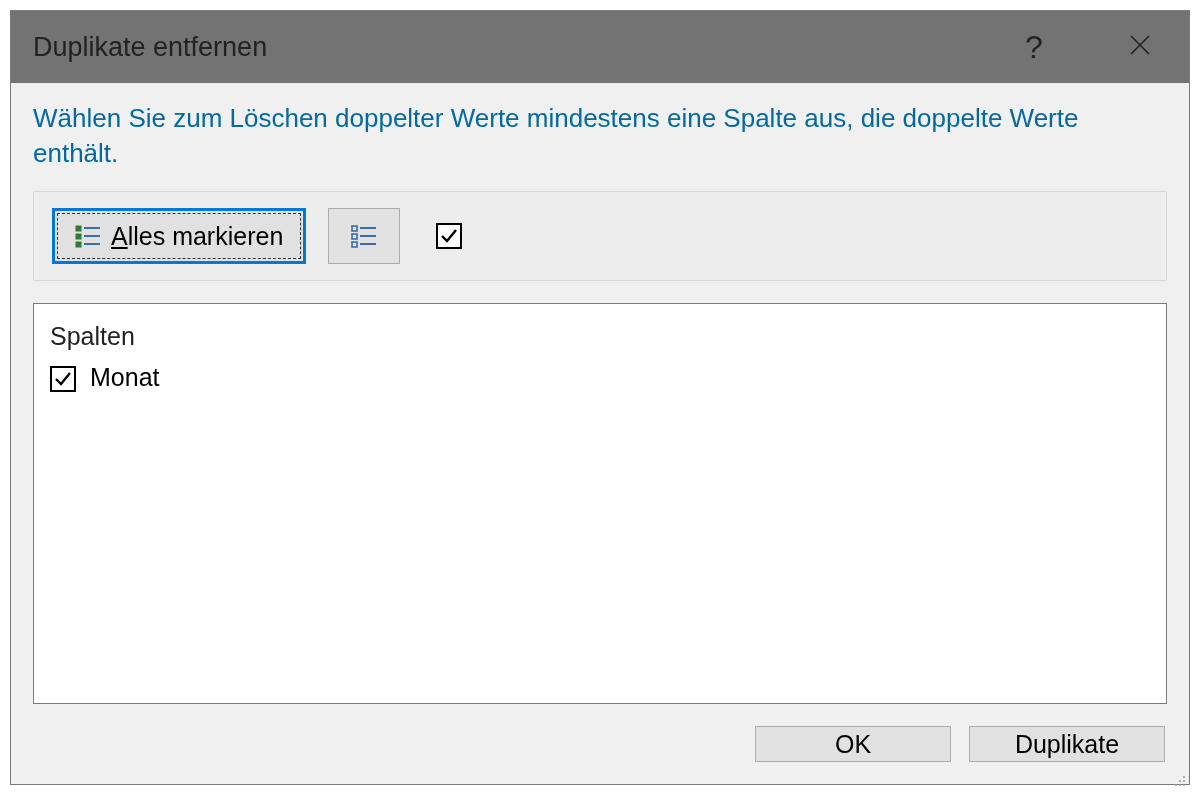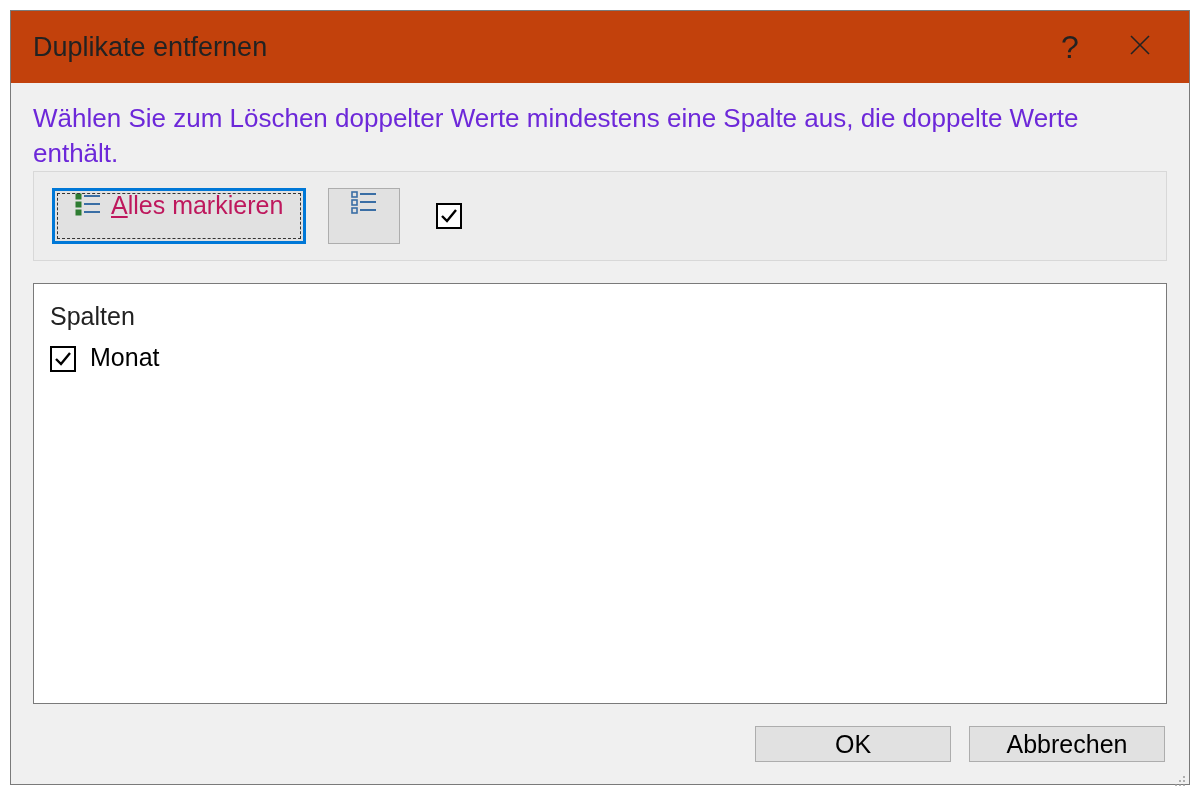--- a/index.html
+++ b/index.html
@@ -22,21 +22,22 @@
     border: 1px solid #7a7a7a;
     background: #fff;
     display: flex;
     flex-direction: column;
   }
   .titlebar {
     display: flex;
     align-items: center;
     height: 72px;
     padding: 0 20px 0 22px;
-    background: #c2410c;
+    background: #737373;
+    gap: 36px;
   }
   .titlebar .title {
     flex: 1;
     font-size: 27px;
     font-weight: 400;
     color: #222;
   }
   .titlebar .help-btn,
   .titlebar .close-btn {
     width: 58px;
@@ -55,44 +56,45 @@
   .body {
     flex: 1;
     background: #f0f0f0;
     padding: 18px 22px 16px 22px;
     display: flex;
     flex-direction: column;
   }
 
   .instructions {
     font-size: 26px;
-    color: #6d28d9;
+    color: #0369a1;
     line-height: 1.35;
+    margin-bottom: 20px;
   }
 
   .toolbar {
     border: 1px solid #d8d8d8;
     background: #ededed;
     padding: 16px 18px;
     display: flex;
     align-items: center;
     gap: 22px;
     margin-bottom: 22px;
   }
 
   .btn {
     display: inline-flex;
-    align-items: flex-start;
+    align-items: center;
     gap: 10px;
     height: 56px;
     padding: 0 22px;
     background: #e1e1e1;
     border: 1px solid #adadad;
     font-size: 25px;
-    color: #be185d;
+    color: #000000;
     cursor: default;
     user-select: none;
   }
   .btn.focused {
     border: 3px solid #0078d7;
     outline: 1px dashed #333;
     outline-offset: -6px;
     padding: 0 20px;
   }
   .btn .icon { width: 26px; height: 26px; display: inline-flex; }
@@ -236,21 +238,21 @@
                 <polyline points="2,9 7,14 16,3"></polyline>
               </svg>
             </span>
             <span>Monat</span>
           </div>
         </div>
     </div>
 
     <div class="footer">
       <div class="btn2">OK</div>
-      <div class="btn2">Abbrechen</div>
+      <div class="btn2">Duplikate</div>
     </div>
 
   </div>
 
   <div class="resize-grip">
     <svg viewBox="0 0 16 16">
       <circle cx="13" cy="5" r="1" fill="#9a9a9a"></circle>
       <circle cx="9" cy="9" r="1" fill="#9a9a9a"></circle>
       <circle cx="13" cy="9" r="1" fill="#9a9a9a"></circle>
       <circle cx="5" cy="13" r="1" fill="#9a9a9a"></circle>

